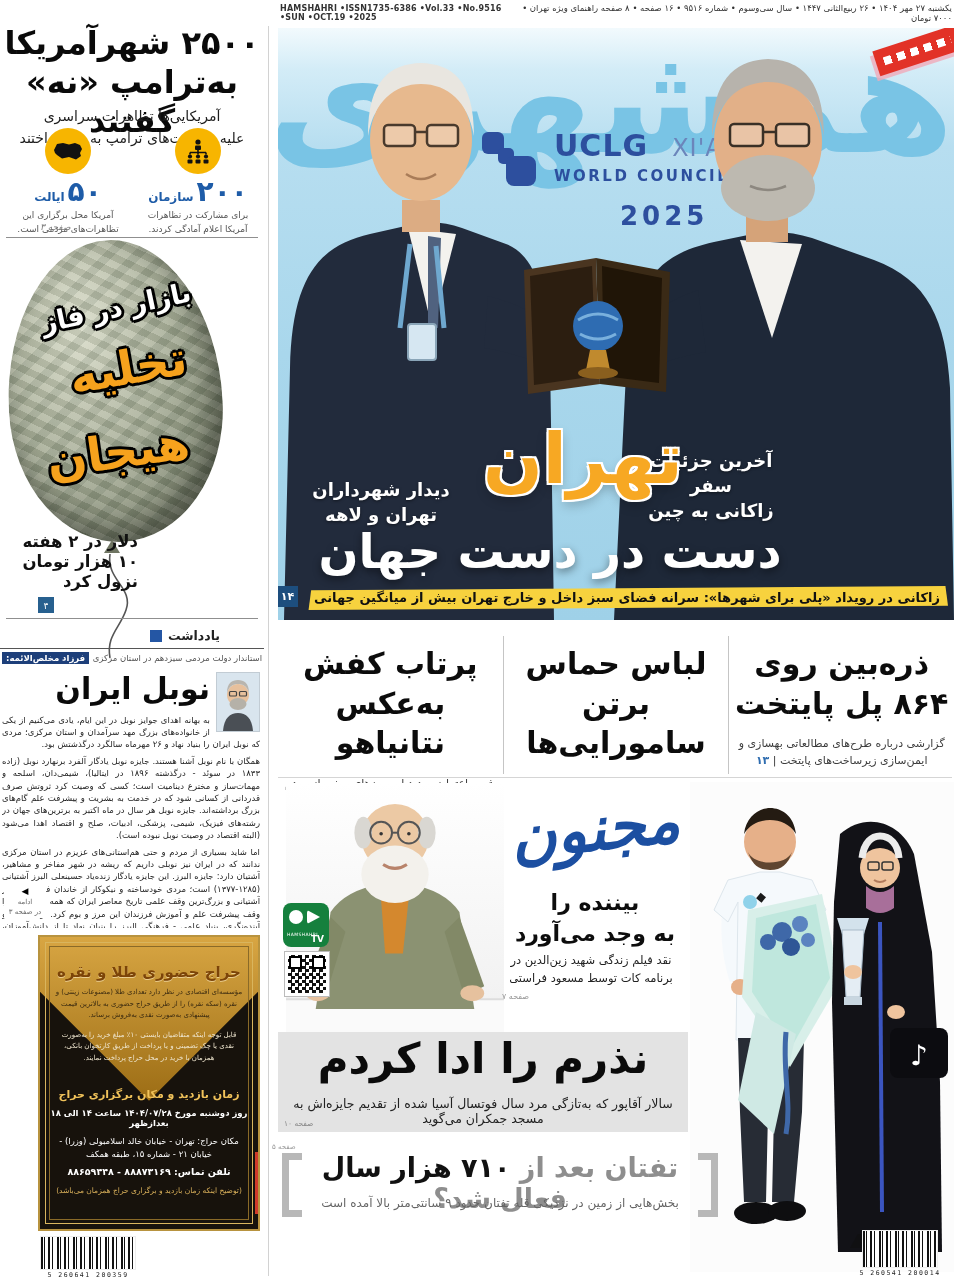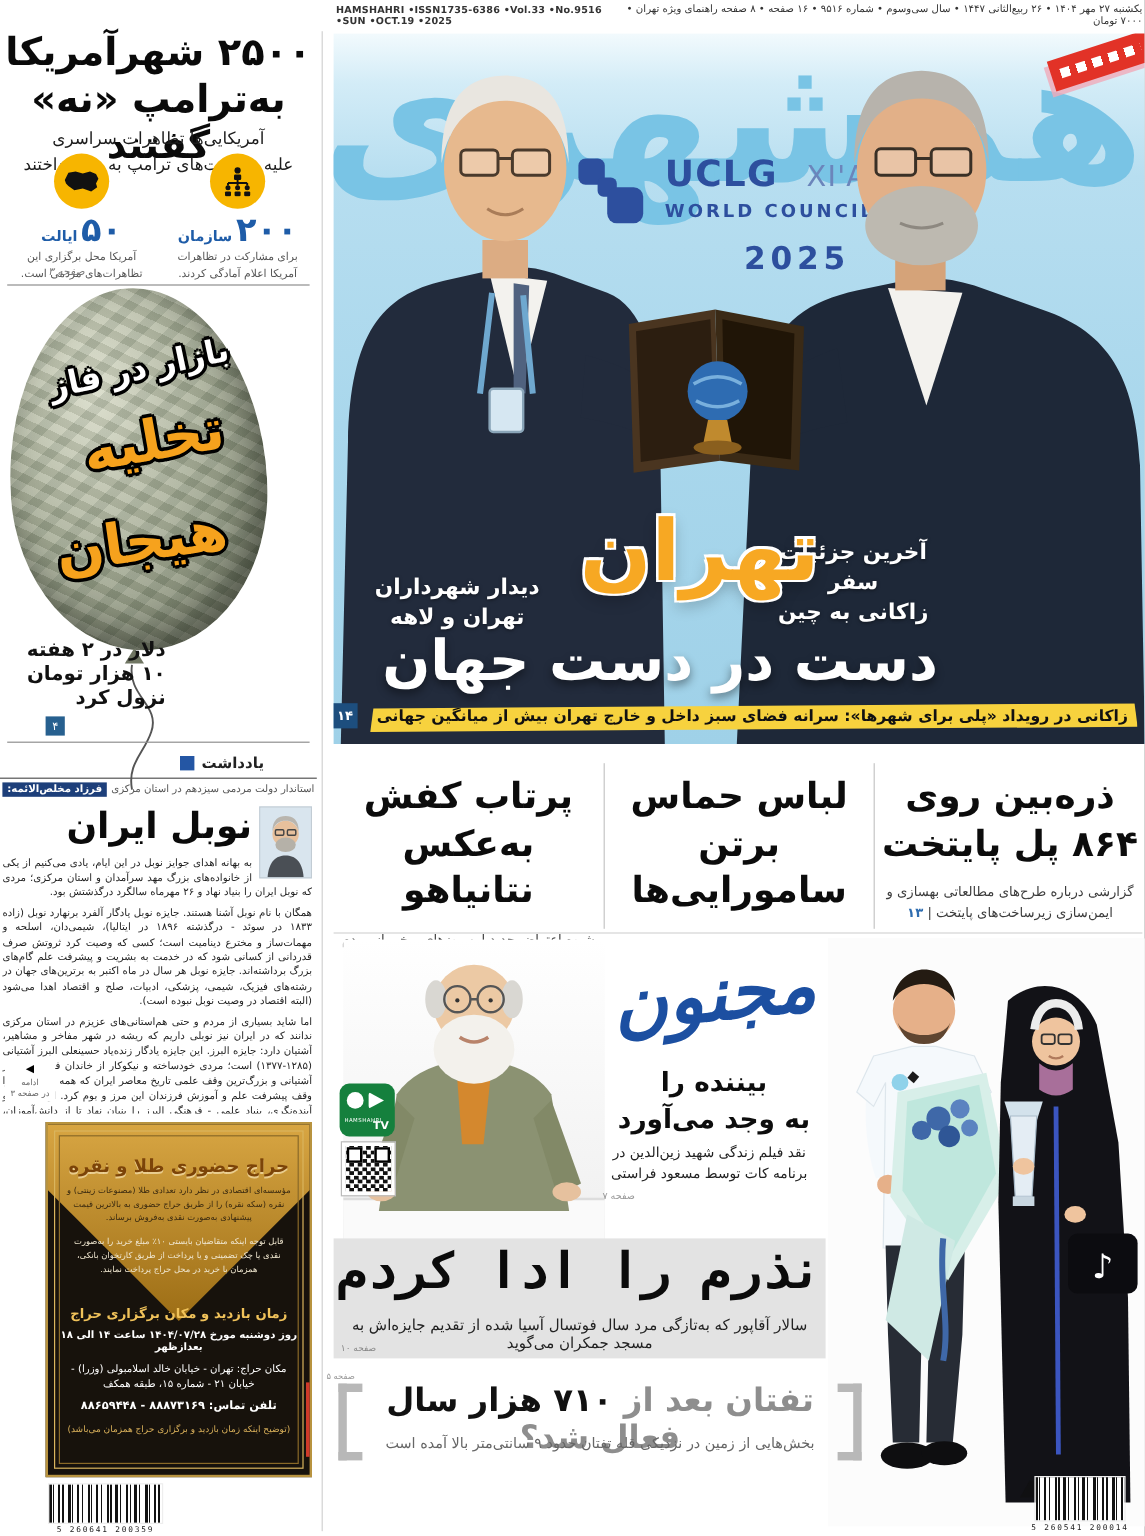--- a/index.html
+++ b/index.html
@@ -139,21 +139,21 @@
   .tv-logo .t2{position:absolute;right:5px;bottom:3px;font-size:9px;font-weight:bold;color:#fff;}
   .qr{left:285px;top:952px;width:44px;height:44px;border:3px solid #fff;outline:1px solid #bbb;
     background:repeating-conic-gradient(#111 0% 25%,#fff 0% 50%) 0 0/7px 7px;}
   .qr::before,.qr::after{content:"";position:absolute;width:9px;height:9px;border:2px solid #000;background:#fff;}
   .qr::before{left:1px;top:1px;} .qr::after{right:1px;top:1px;}
 
   .couple-photo{left:690px;top:782px;width:264px;height:490px;background:#fcfcfc;}
 
   
   .nazram{left:278px;top:1032px;width:410px;height:100px;background:#e3e3e3;}
-  .nazram-hl{position:absolute;left:0;top:2px;width:100%;font-size:42px;font-weight:bold;color:#0b0b0b;direction:rtl;text-align:center;font-family:Liberation Mono, monospace;}
+  .nazram-hl{position:absolute;left:0;top:2px;width:100%;font-size:42px;font-weight:bold;color:#0b0b0b;direction:rtl;text-align:center;}
   .nazram-deck{position:absolute;left:0;top:64px;width:100%;font-size:12.5px;color:#222;direction:rtl;text-align:center;}
   .nazram-page{position:absolute;left:6px;bottom:4px;font-size:7.5px;color:#888;}
 
   
   .red-mark{left:255px;top:1152px;width:3px;height:62px;background:#d03a2a;}
   .taftan-page{left:272px;top:1143px;font-size:7px;color:#999;}
   .bracket{width:20px;height:64px;}
   .bracket-l{left:282px;top:1153px;border-left:7px solid #b8b8b8;border-top:7px solid #b8b8b8;border-bottom:7px solid #b8b8b8;}
   .bracket-r{left:698px;top:1153px;border-right:7px solid #b8b8b8;border-top:7px solid #b8b8b8;border-bottom: 7px solid #b8b8b8;}
   .taftan-hl{left:304px;top:1152px;width:392px;font-size:27px;font-weight:bold;text-align:center;direction:rtl;}

